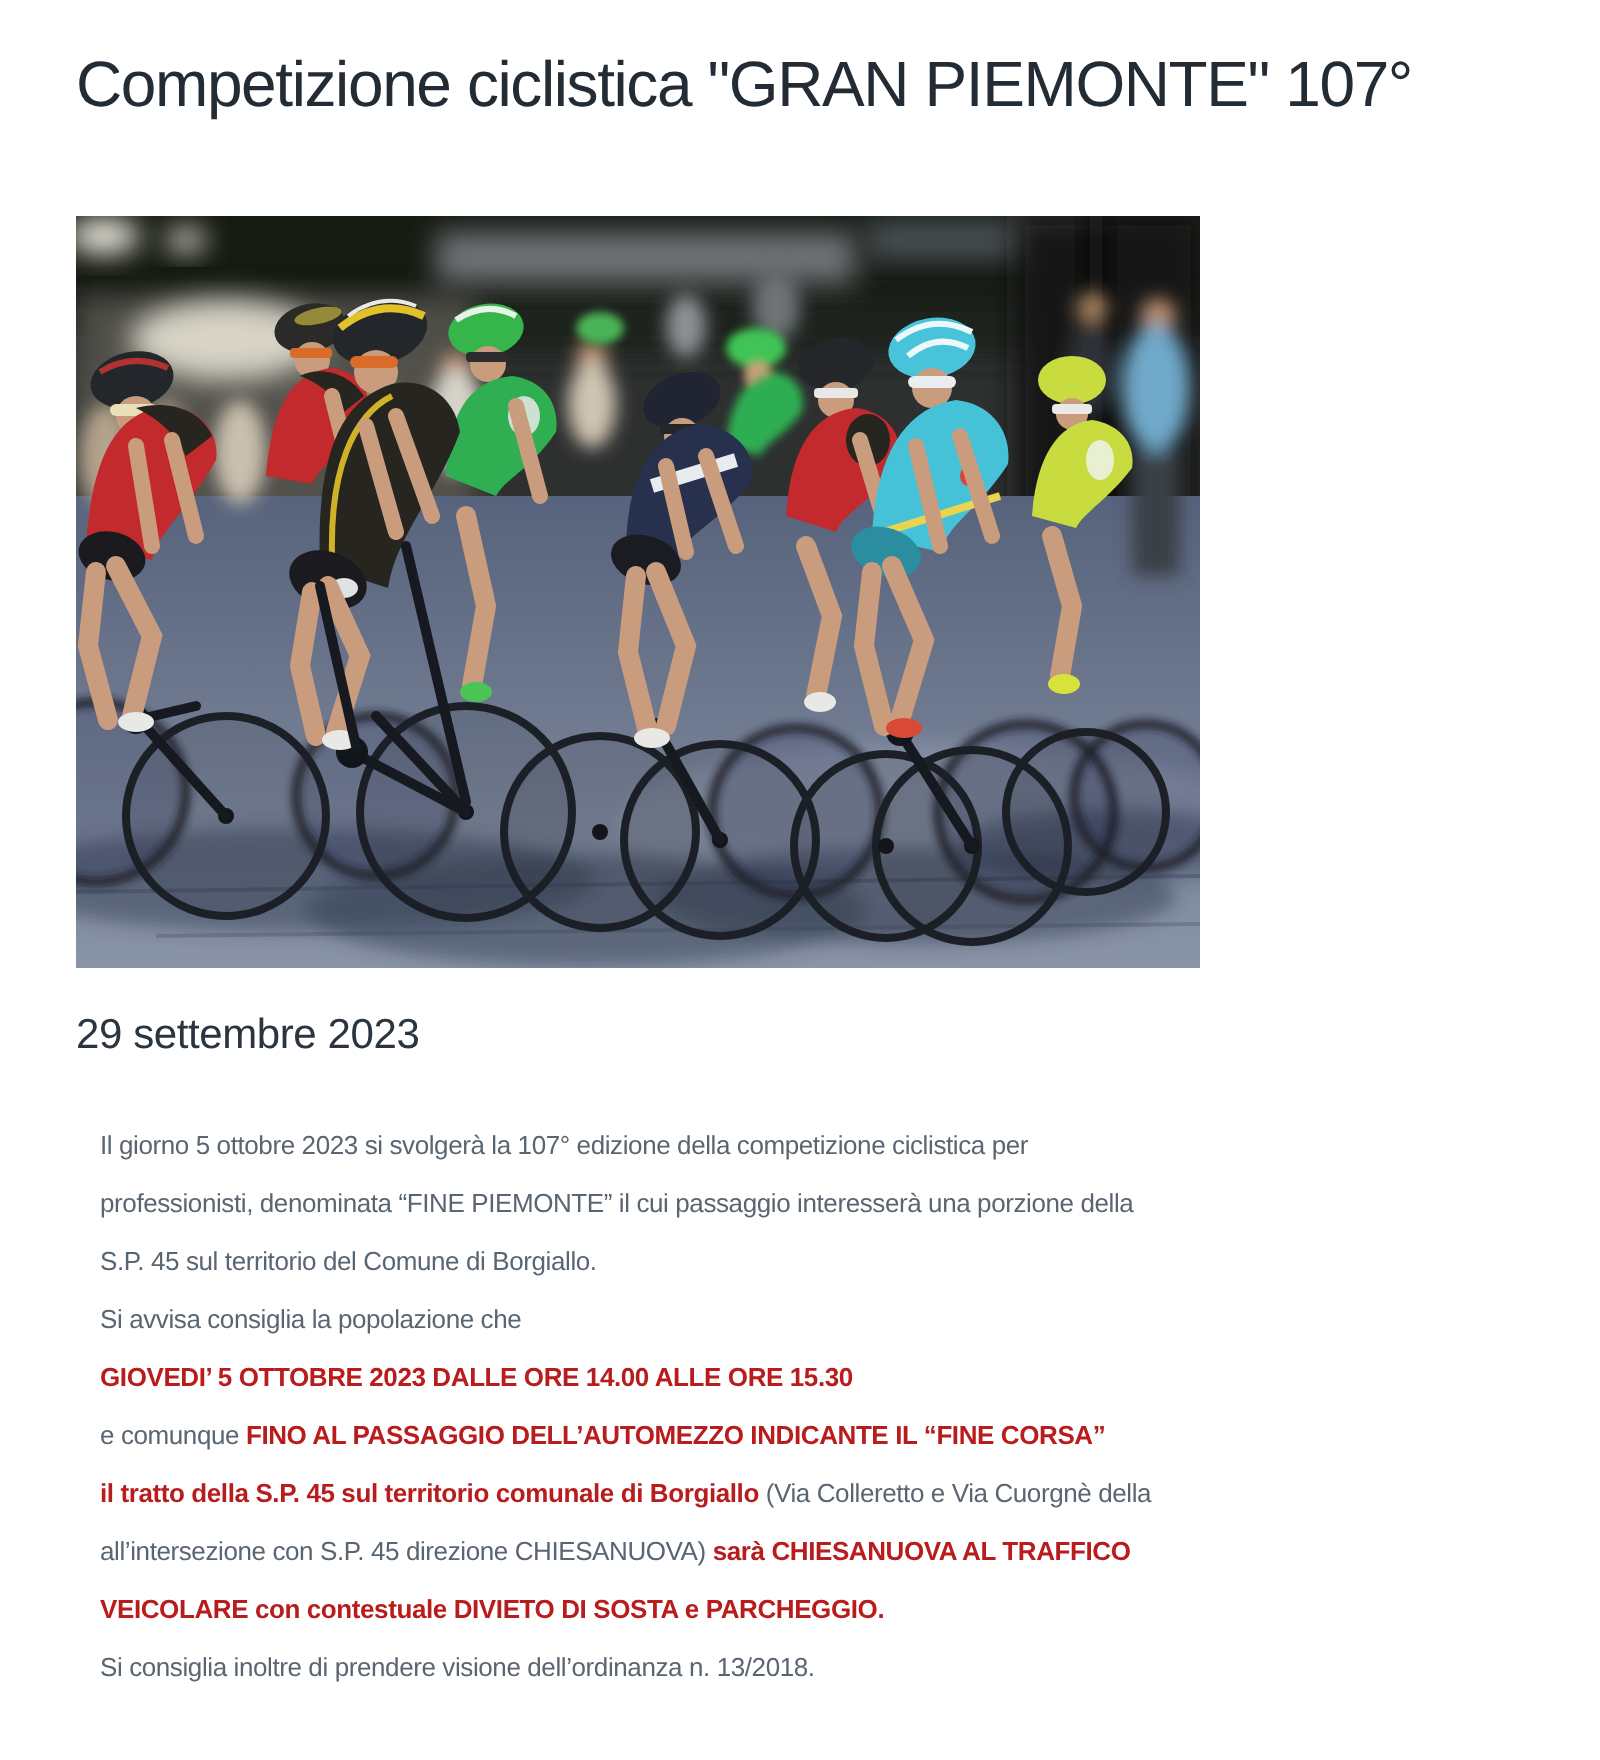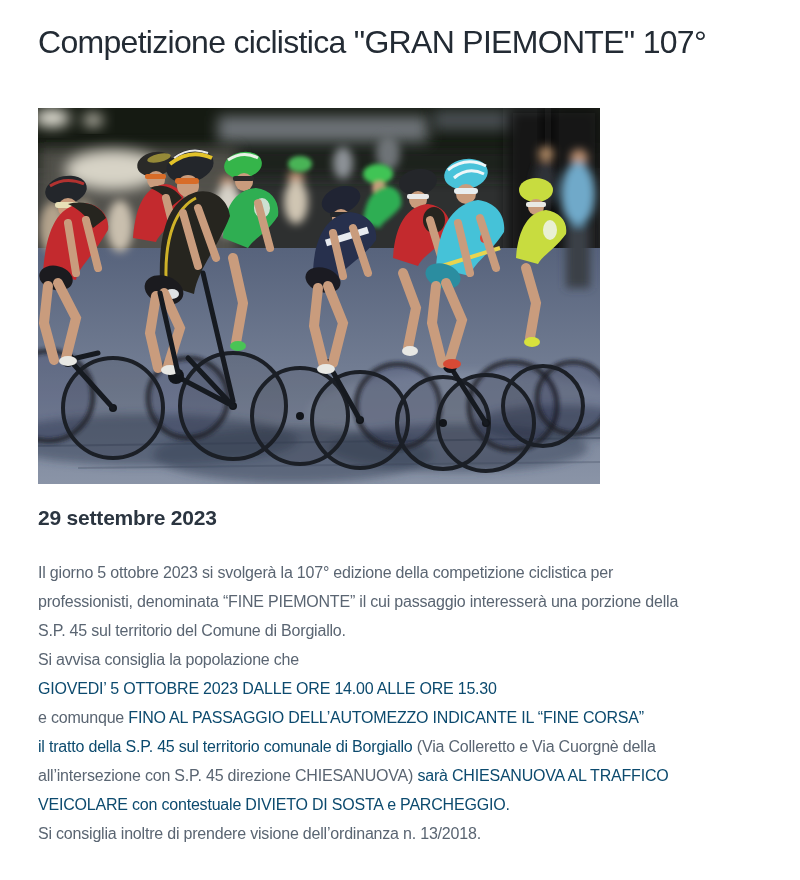--- a/index.html
+++ b/index.html
@@ -30,33 +30,33 @@
     margin: 47px 0 0 0;
     padding: 0;
     width: 562px;
     height: 376px;
     line-height: 0;
   }
   figure.photo svg { display: block; }
   h2.date-heading {
     margin: 22px 0 16px 0;
     font-size: 21px;
-    font-weight: 700;
+    font-weight: 400;
     letter-spacing: -0.2px;
     color: #2b3540;
   }
   p.article-body {
-    margin: 28px 0 0 0;
-    font-size: 16px;
+    margin: 28px 0 0 12px;
+    font-size: 13px;
     line-height: 29px;
     letter-spacing: -0.2px;
     color: #5a6572;
     white-space: nowrap;
   }
-  p.article-body .b { font-weight: 400; color: #0c4a6e; }
+  p.article-body .b { font-weight: 700; color: #b91c1c; }
 
   
   .skinln { stroke: #c99c7d; fill: none; stroke-linecap: round; }
   .arm    { stroke-width: 8; }
   .leg    { stroke-width: 10; }
   .wheel  { fill: rgba(30,34,42,0.13); stroke: #1b1f26; stroke-width: 4; }
   .hub    { fill: #12151a; }
   .frame  { stroke: #161a20; stroke-width: 5; fill: none; stroke-linecap: round; }
   .shadow { fill: #323c52; opacity: 0.5; }
 </style>

